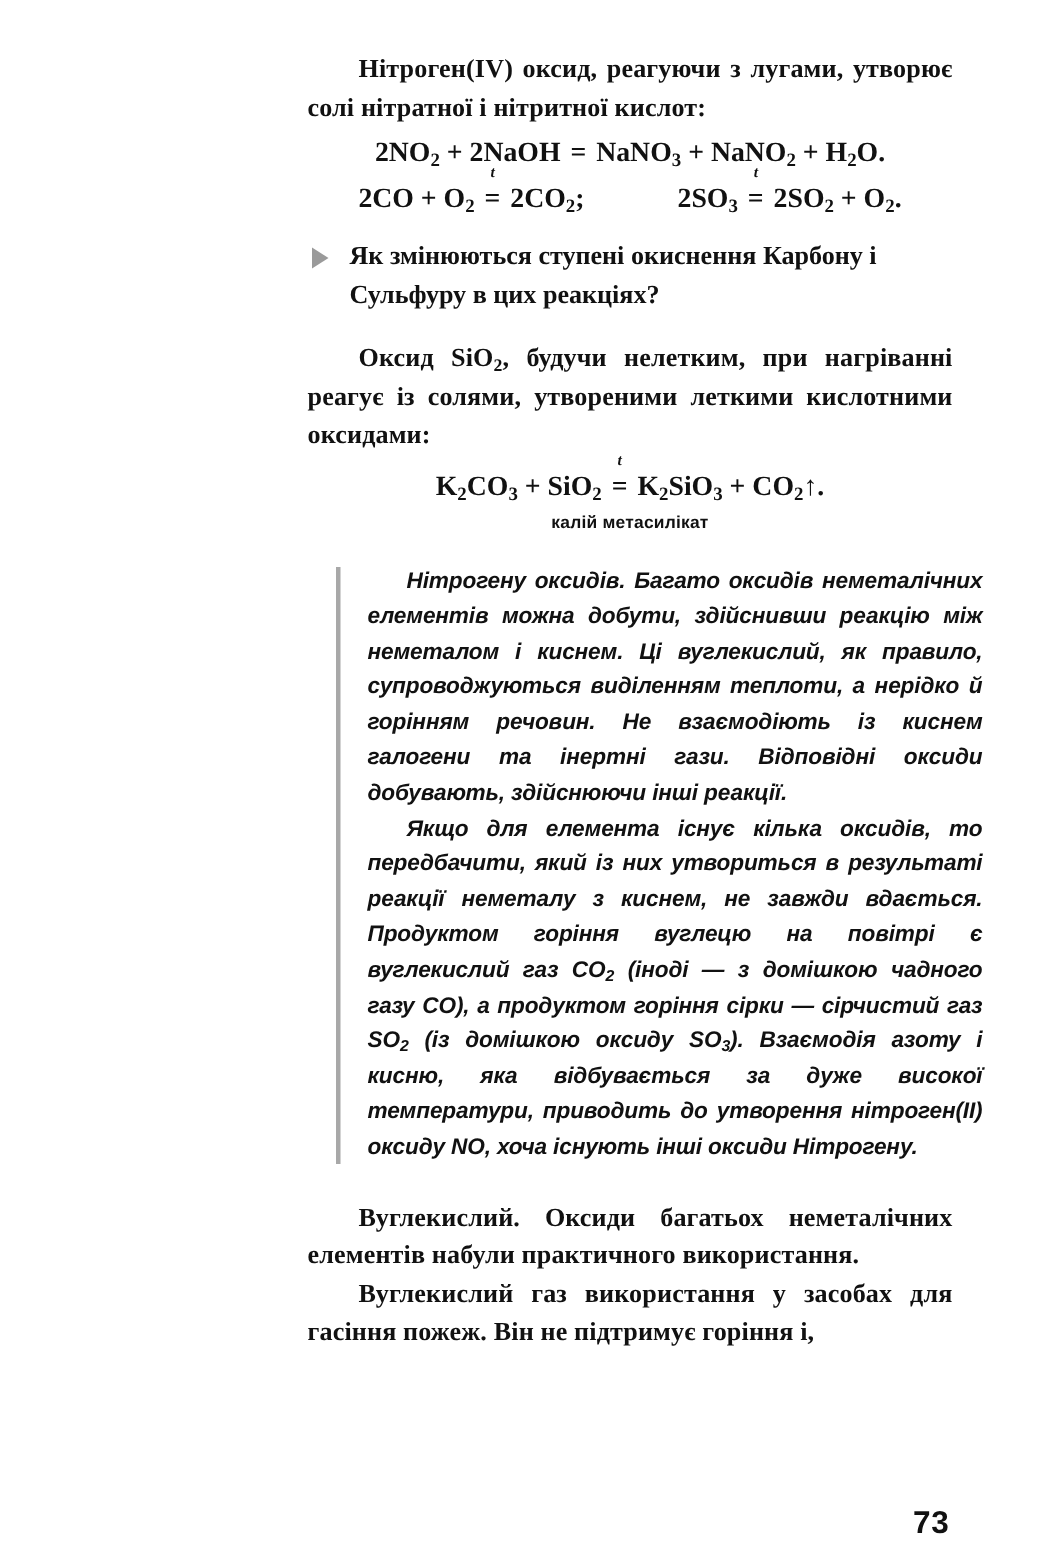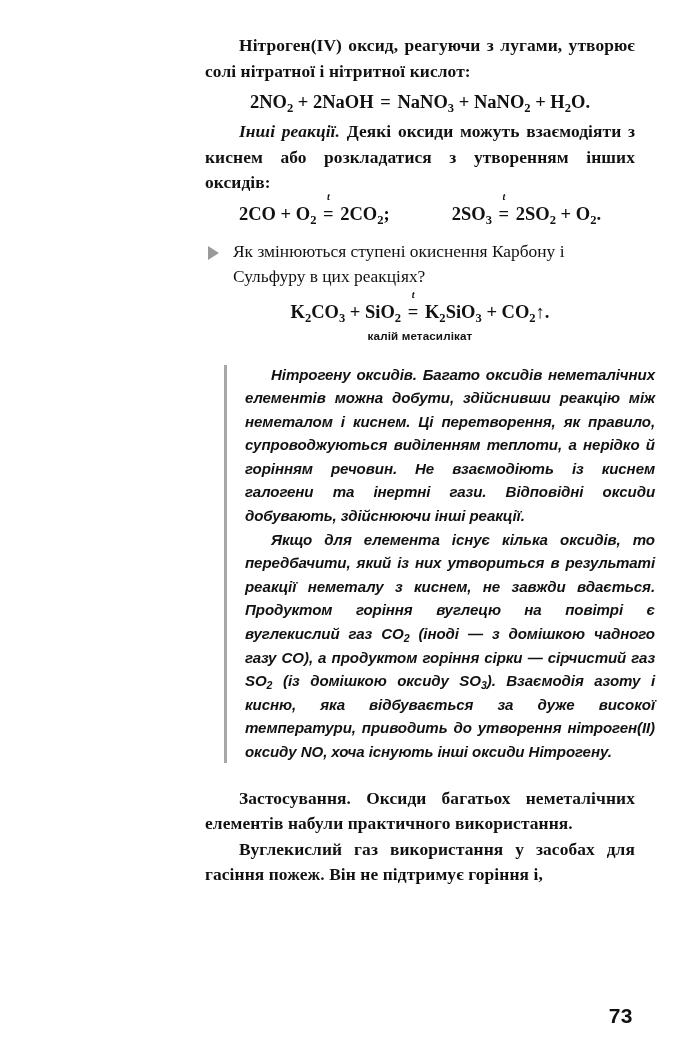--- a/index.html
+++ b/index.html
@@ -98,21 +98,21 @@
     letter-spacing: 0.15px;
   }
 
   
   .question {
     position: relative;
     margin: 12px 0 0 0;
     padding-left: 28px;
     font-size: 17.4px;
     line-height: 25.5px;
-    font-weight: 400;
+    font-weight: 700;
     text-align: left;
   }
   .tri {
     position: absolute;
     left: 3px;
     top: 7px;
     width: 0; height: 0;
     border-top: 7px solid transparent;
     border-bottom: 7px solid transparent;
     border-left: 11px solid #9a9a9a;
@@ -165,24 +165,20 @@
   <div class="content">
 
     <p class="para">Нітроген(IV) оксид, реагуючи з лугами, утворює солі нітратної і нітритної кислот:</p>
 
     <div class="equation">
       <span>2NO<sub>2</sub> + 2NaOH</span>
       <span class="eqsign">=</span>
       <span>NaNO<sub>3</sub> + NaNO<sub>2</sub> + H<sub>2</sub>O.</span>
     </div>
 
-    <p class="para">
-      <span class="lead">Інші реакції.</span>
-      <span>Деякі оксиди можуть взаємодіяти з киснем або розкладатися з утворенням інших оксидів:</span>
-    </p>
 
     <div class="equation pair">
       <span>
         2CO + O<sub>2</sub>
         <span class="eqsign">
           <span class="cond">t</span>=</span>
         2CO<sub>2</sub>;
       </span>
       <span>
         2SO<sub>3</sub>
@@ -190,42 +186,45 @@
           <span class="cond">t</span>=</span>
         2SO<sub>2</sub> + O<sub>2</sub>.
       </span>
     </div>
 
     <div class="question">
       <span class="tri"></span>
       <span>Як змінюються ступені окиснення Карбону і Сульфуру в цих реакціях?</span>
     </div>
 
+    <p class="para" style="margin-top:17px;">
+      Оксид SiO<sub>2</sub>, будучи нелетким, при нагріванні реагує із солями, утвореними леткими кислотними оксидами:
+    </p>
 
     <div class="equation" style="margin-top:9px;">
       <span>K<sub>2</sub>CO<sub>3</sub> + SiO<sub>2</sub></span>
       <span class="eqsign">
         <span class="cond">t</span>=</span>
       <span>K<sub>2</sub>SiO<sub>3</sub> + CO<sub>2</sub>↑.</span>
     </div>
     <p class="eqcaption">калій метасилікат</p>
 
     <div class="callout">
       <span class="rule"></span>
       <p>
         <span>Нітрогену оксидів.</span>
-        <span>Багато оксидів неметалічних елементів можна добути, здійснивши реакцію між неметалом і киснем. Ці перетворення, як правило, супроводжуються виділенням теплоти, а нерідко й горінням речовин. Не взаємодіють із киснем галогени та інертні гази. Відповідні оксиди добувають, здійснюючи інші реакції.</span>
+        <span>Багато оксидів неметалічних елементів можна добути, здійснивши реакцію між неметалом і киснем. Ці вуглекислий, як правило, супроводжуються виділенням теплоти, а нерідко й горінням речовин. Не взаємодіють із киснем галогени та інертні гази. Відповідні оксиди добувають, здійснюючи інші реакції.</span>
       </p>
       <p>
         <span>Якщо для елемента існує кілька оксидів, то передбачити, який із них утвориться в результаті реакції неметалу з киснем, не завжди вдається. Продуктом горіння вуглецю на повітрі є вуглекислий газ CO</span><sub>2</sub><span> (іноді — з домішкою чадного газу CO), а продуктом горіння сірки — сірчистий газ SO</span><sub>2</sub><span> (із домішкою оксиду SO</span><sub>3</sub><span>). Взаємодія азоту і кисню, яка відбувається за дуже високої температури, приводить до утворення нітроген(II) оксиду NO, хоча існують інші оксиди Нітрогену.</span>
       </p>
     </div>
 
     <p class="para" style="margin-top:22px;">
-      <span class="lead-roman">Застосування.</span>
+      <span class="lead-roman">Вуглекислий.</span>
       <span>Оксиди багатьох неметалічних елементів набули практичного використання.</span>
     </p>
 
     <p class="para">Вуглекислий газ використання у засобах для гасіння пожеж. Він не підтримує горіння і,</p>
 
   </div>
 
   <div class="folio">73</div>
 
 </div>

